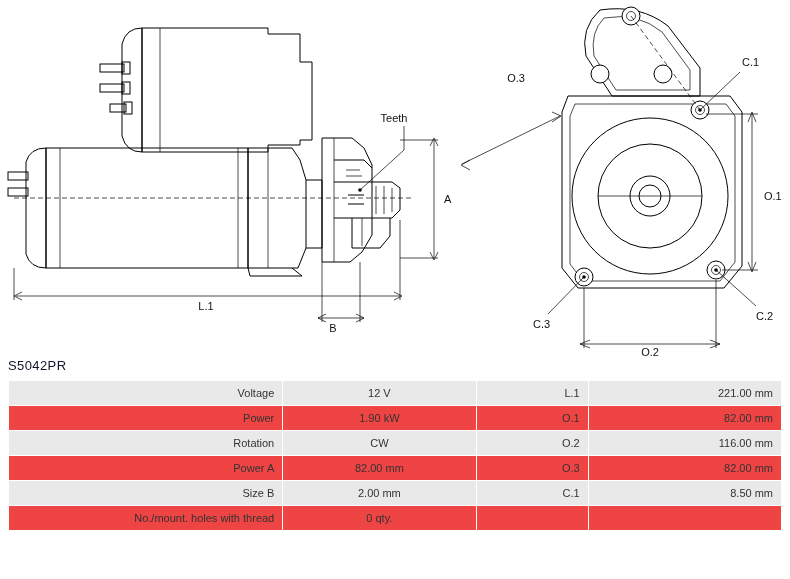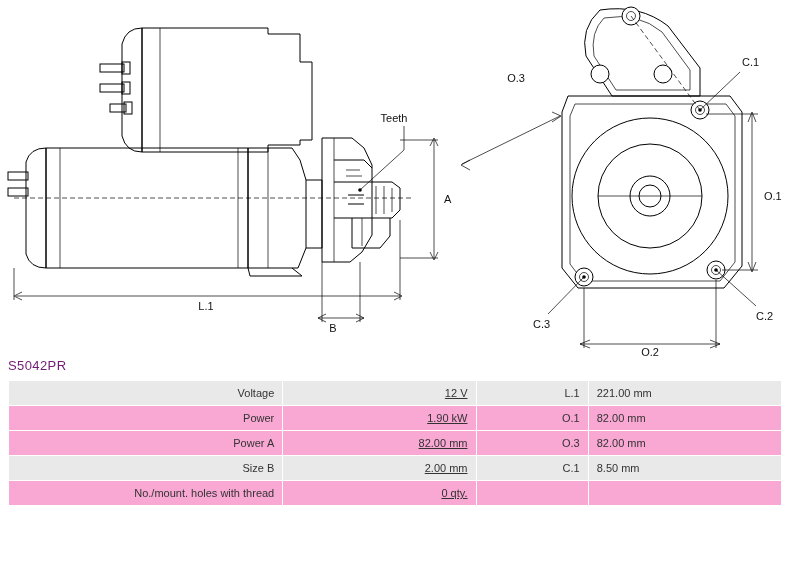--- a/index.html
+++ b/index.html
@@ -28,21 +28,21 @@
   .drawing svg {
     position: absolute;
     top: 0;
     left: 0;
   }
   .part-code {
     position: absolute;
     left: 8px;
     top: 358px;
     font-size: 13px;
-    color: #701a75;
+    color: #0f172a;
     letter-spacing: 0.4px;
   }
   .spec-table {
     position: absolute;
     left: 8px;
     top: 380px;
     width: 774px;
     border-collapse: collapse;
     font-size: 11px;
   }
@@ -52,34 +52,33 @@
     border: 1px solid #ffffff;
     background: #e9e9e9;
     color: #333;
     vertical-align: middle;
   }
   .spec-table td.label {
     text-align: right;
     width: 220px;
   }
   .spec-table td.value {
-    text-align: right;
+    text-align: center;
     width: 150px;
-    text-decoration: underline;
   }
   .spec-table td.label2 {
     text-align: right;
     width: 80px;
   }
   .spec-table td.value2 {
-    text-align: left;
+    text-align: right;
     width: 150px;
   }
   .spec-table tr.alt td {
-    background: #f9a8d4;
+    background: #ef4444;
   }
   .spec-table td.empty {
     background: #ffffff;
     border-color: #ffffff;
   }
   text {
     font-family: "Liberation Sans", sans-serif;
     font-size: 11px;
     fill: #111;
   }
@@ -276,20 +275,26 @@
         <td class="value">12 V</td>
         <td class="label2">L.1</td>
         <td class="value2">221.00 mm</td>
       </tr>
       <tr class="alt">
         <td class="label">Power</td>
         <td class="value">1.90 kW</td>
         <td class="label2">O.1</td>
         <td class="value2">82.00 mm</td>
       </tr>
+      <tr>
+        <td class="label">Rotation</td>
+        <td class="value">CW</td>
+        <td class="label2">O.2</td>
+        <td class="value2">116.00 mm</td>
+      </tr>
       <tr class="alt">
         <td class="label">Power A</td>
         <td class="value">82.00 mm</td>
         <td class="label2">O.3</td>
         <td class="value2">82.00 mm</td>
       </tr>
       <tr>
         <td class="label">Size B</td>
         <td class="value">2.00 mm</td>
         <td class="label2">C.1</td>

